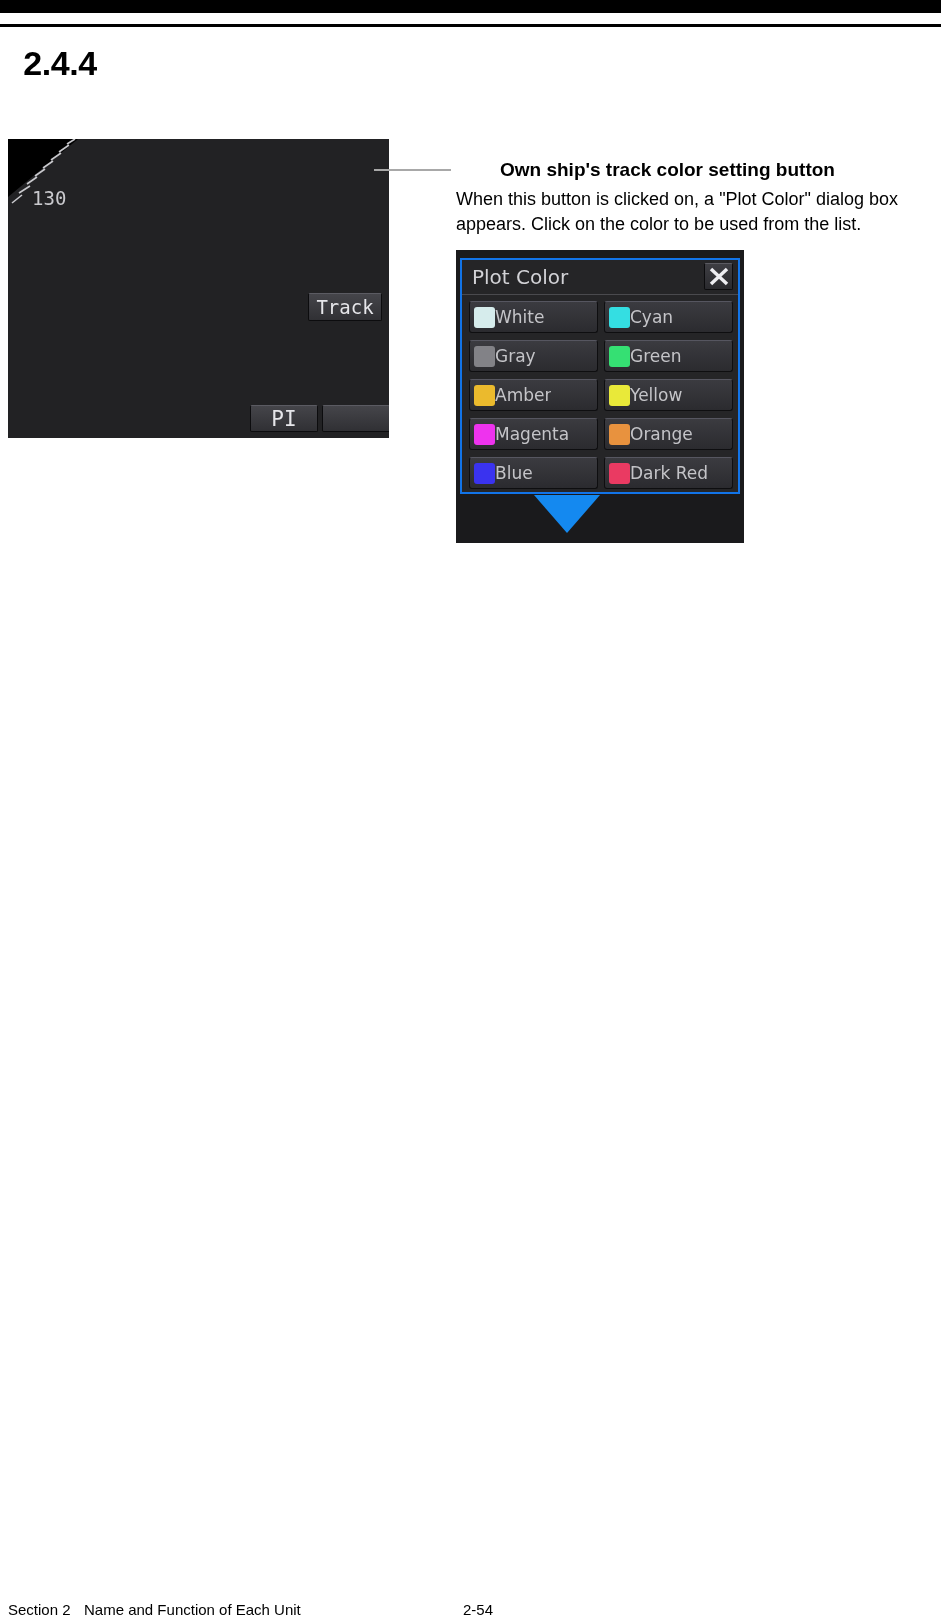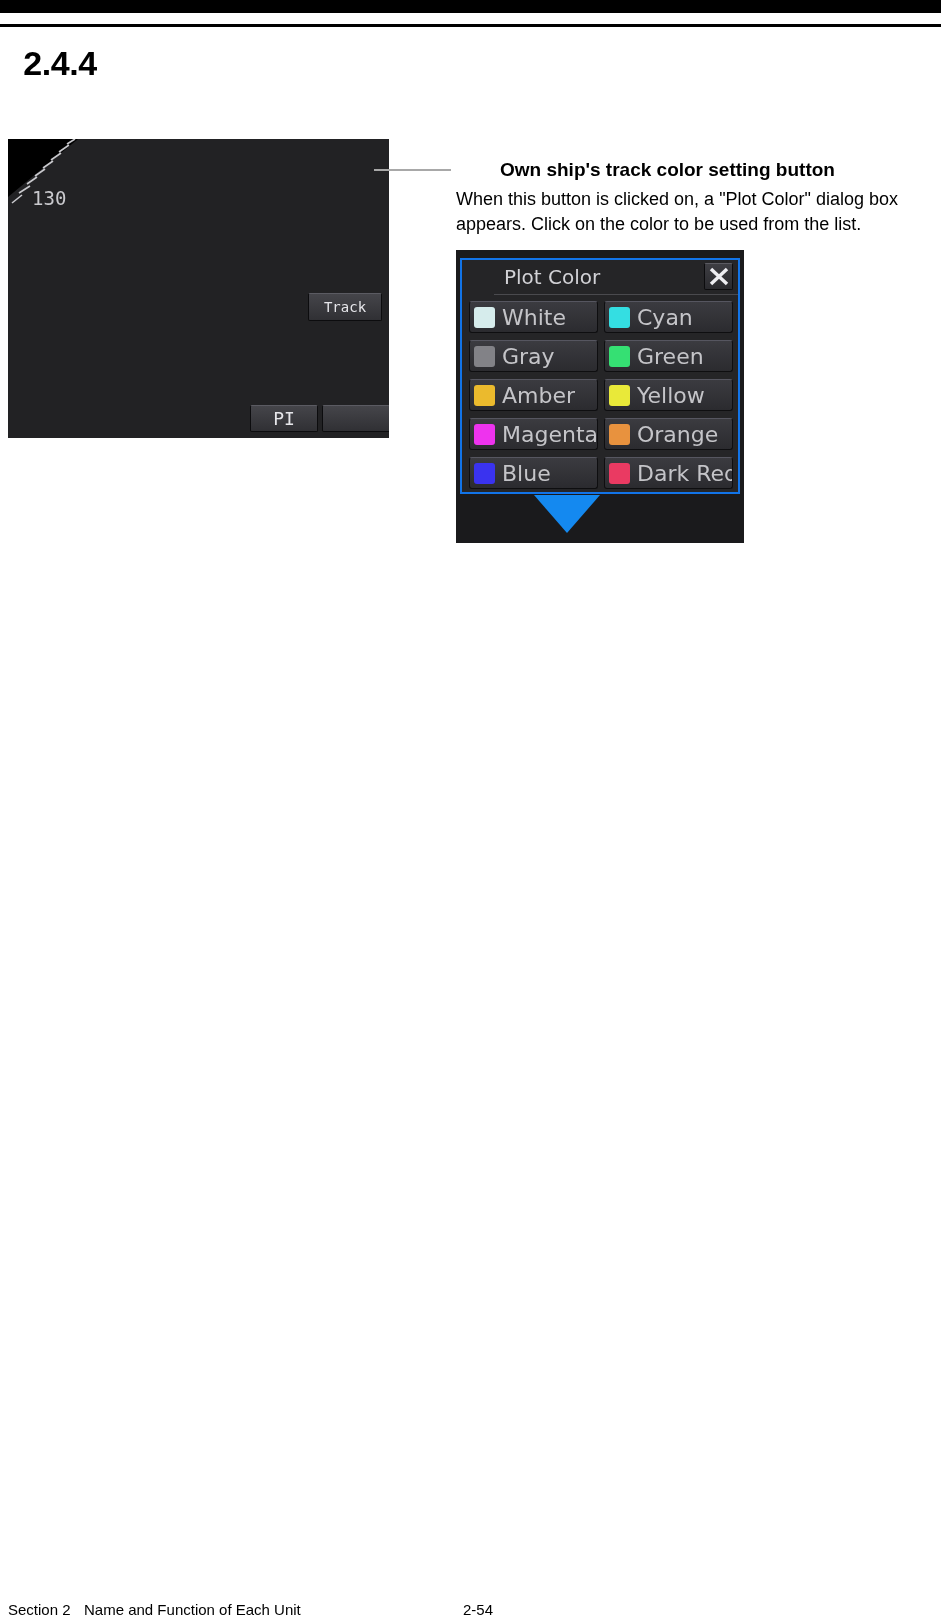--- a/index.html
+++ b/index.html
@@ -80,25 +80,25 @@
     background: linear-gradient(#45454a, #303034);
     border: 1px solid #0c0c0e;
     border-top-color: #5b5b62;
     border-radius: 2px;
     box-sizing: border-box;
     display: flex;
     align-items: center;
     justify-content: center;
     color: #e6e6ea;
     font-family: "DejaVu Sans Mono", monospace;
-    font-size: 18px;
+    font-size: 21px;
   }
   .rbtn.blank { }
 
-  .btn-track { left: 300px; top: 154px; width: 74px; height: 28px; font-size: 14px; text-align: center; }
+  .btn-track { left: 300px; top: 154px; width: 74px; height: 28px; font-size: 19px; text-align: center; }
   .btn-pi    { left: 242px; top: 266px; width: 68px; height: 27px; }
   .btn-pi2   { left: 314px; top: 266px; width: 68px; height: 27px; }
 
   
   .leader {
     position: absolute;
     left: 374px; top: 169px;
     width: 77px; height: 2px;
     background: #a8a8a8;
   }
@@ -179,23 +179,23 @@
     border-radius: 3px;
     box-sizing: border-box;
     padding-left: 4px;
   }
   .swatch {
     width: 21px; height: 21px;
     border-radius: 3px;
     flex: 0 0 auto;
   }
   .color-name {
-    margin-left: 7px;
+    margin-left: 0;
     font-family: "DejaVu Sans", sans-serif;
-    font-size: 22px;
+    font-size: 17px;
     color: #c4c4c8;
     white-space: nowrap;
     overflow: hidden;
   }
 
   .dialog-pointer {
     position: absolute;
     left: 78px; top: 245px;
     width: 0; height: 0;
     border-left: 33px solid transparent;
@@ -249,21 +249,21 @@
 
 </div>
 
 <div class="leader"></div>
 
 <div class="anno-title">Own ship's track color setting button</div>
 <div class="anno-body">When this button is clicked on, a "Plot Color" dialog box appears. Click on the color to be used from the list.</div>
 
 <div class="dialog-shell">
 
-  <div class="dialog" style="border-color: rgb(18, 116, 232); padding-left: 32px;">
+  <div class="dialog" style="border-color: rgb(18, 116, 232);">
     <div class="dialog-titlebar">
       <div class="dialog-title">Plot Color</div>
       <div class="dialog-close">
         <svg width="22" height="21" viewBox="0 0 22 21">
           <g stroke="#eeeef2" stroke-width="3.4" stroke-linecap="butt">
             <line x1="3" y1="3" x2="19" y2="18"></line>
             <line x1="19" y1="3" x2="3" y2="18"></line>
           </g>
         </svg>
       </div>

